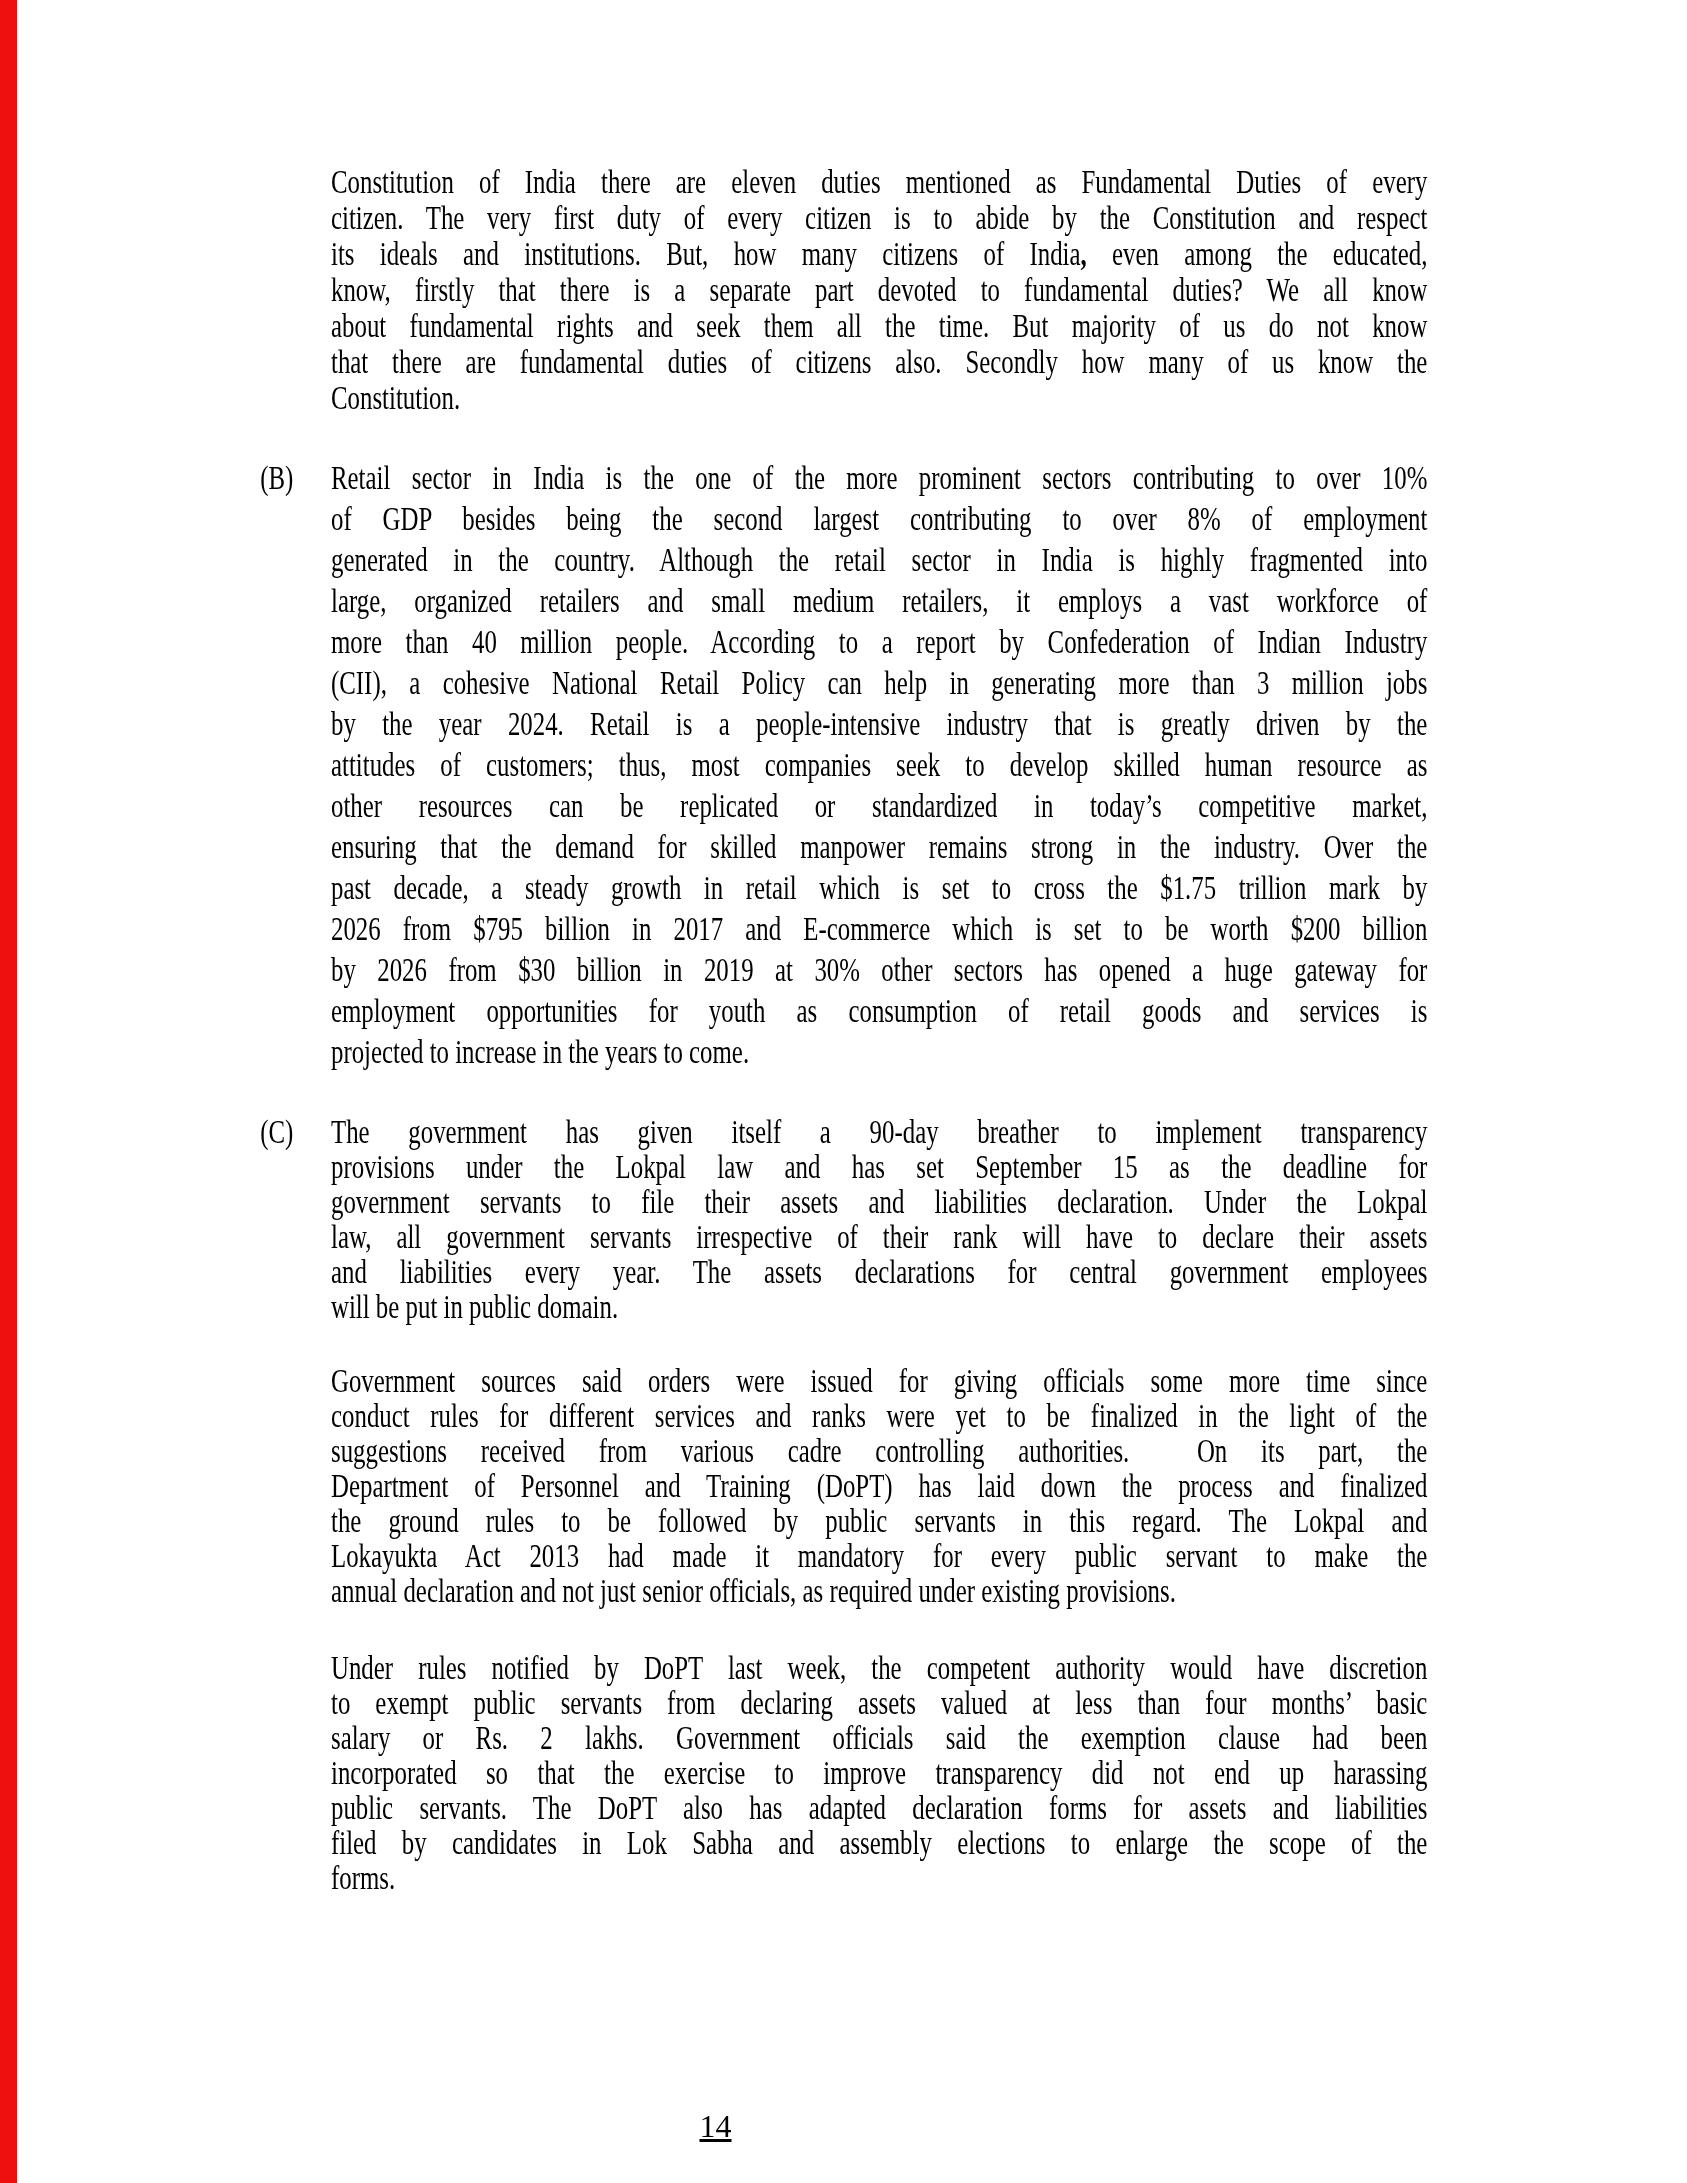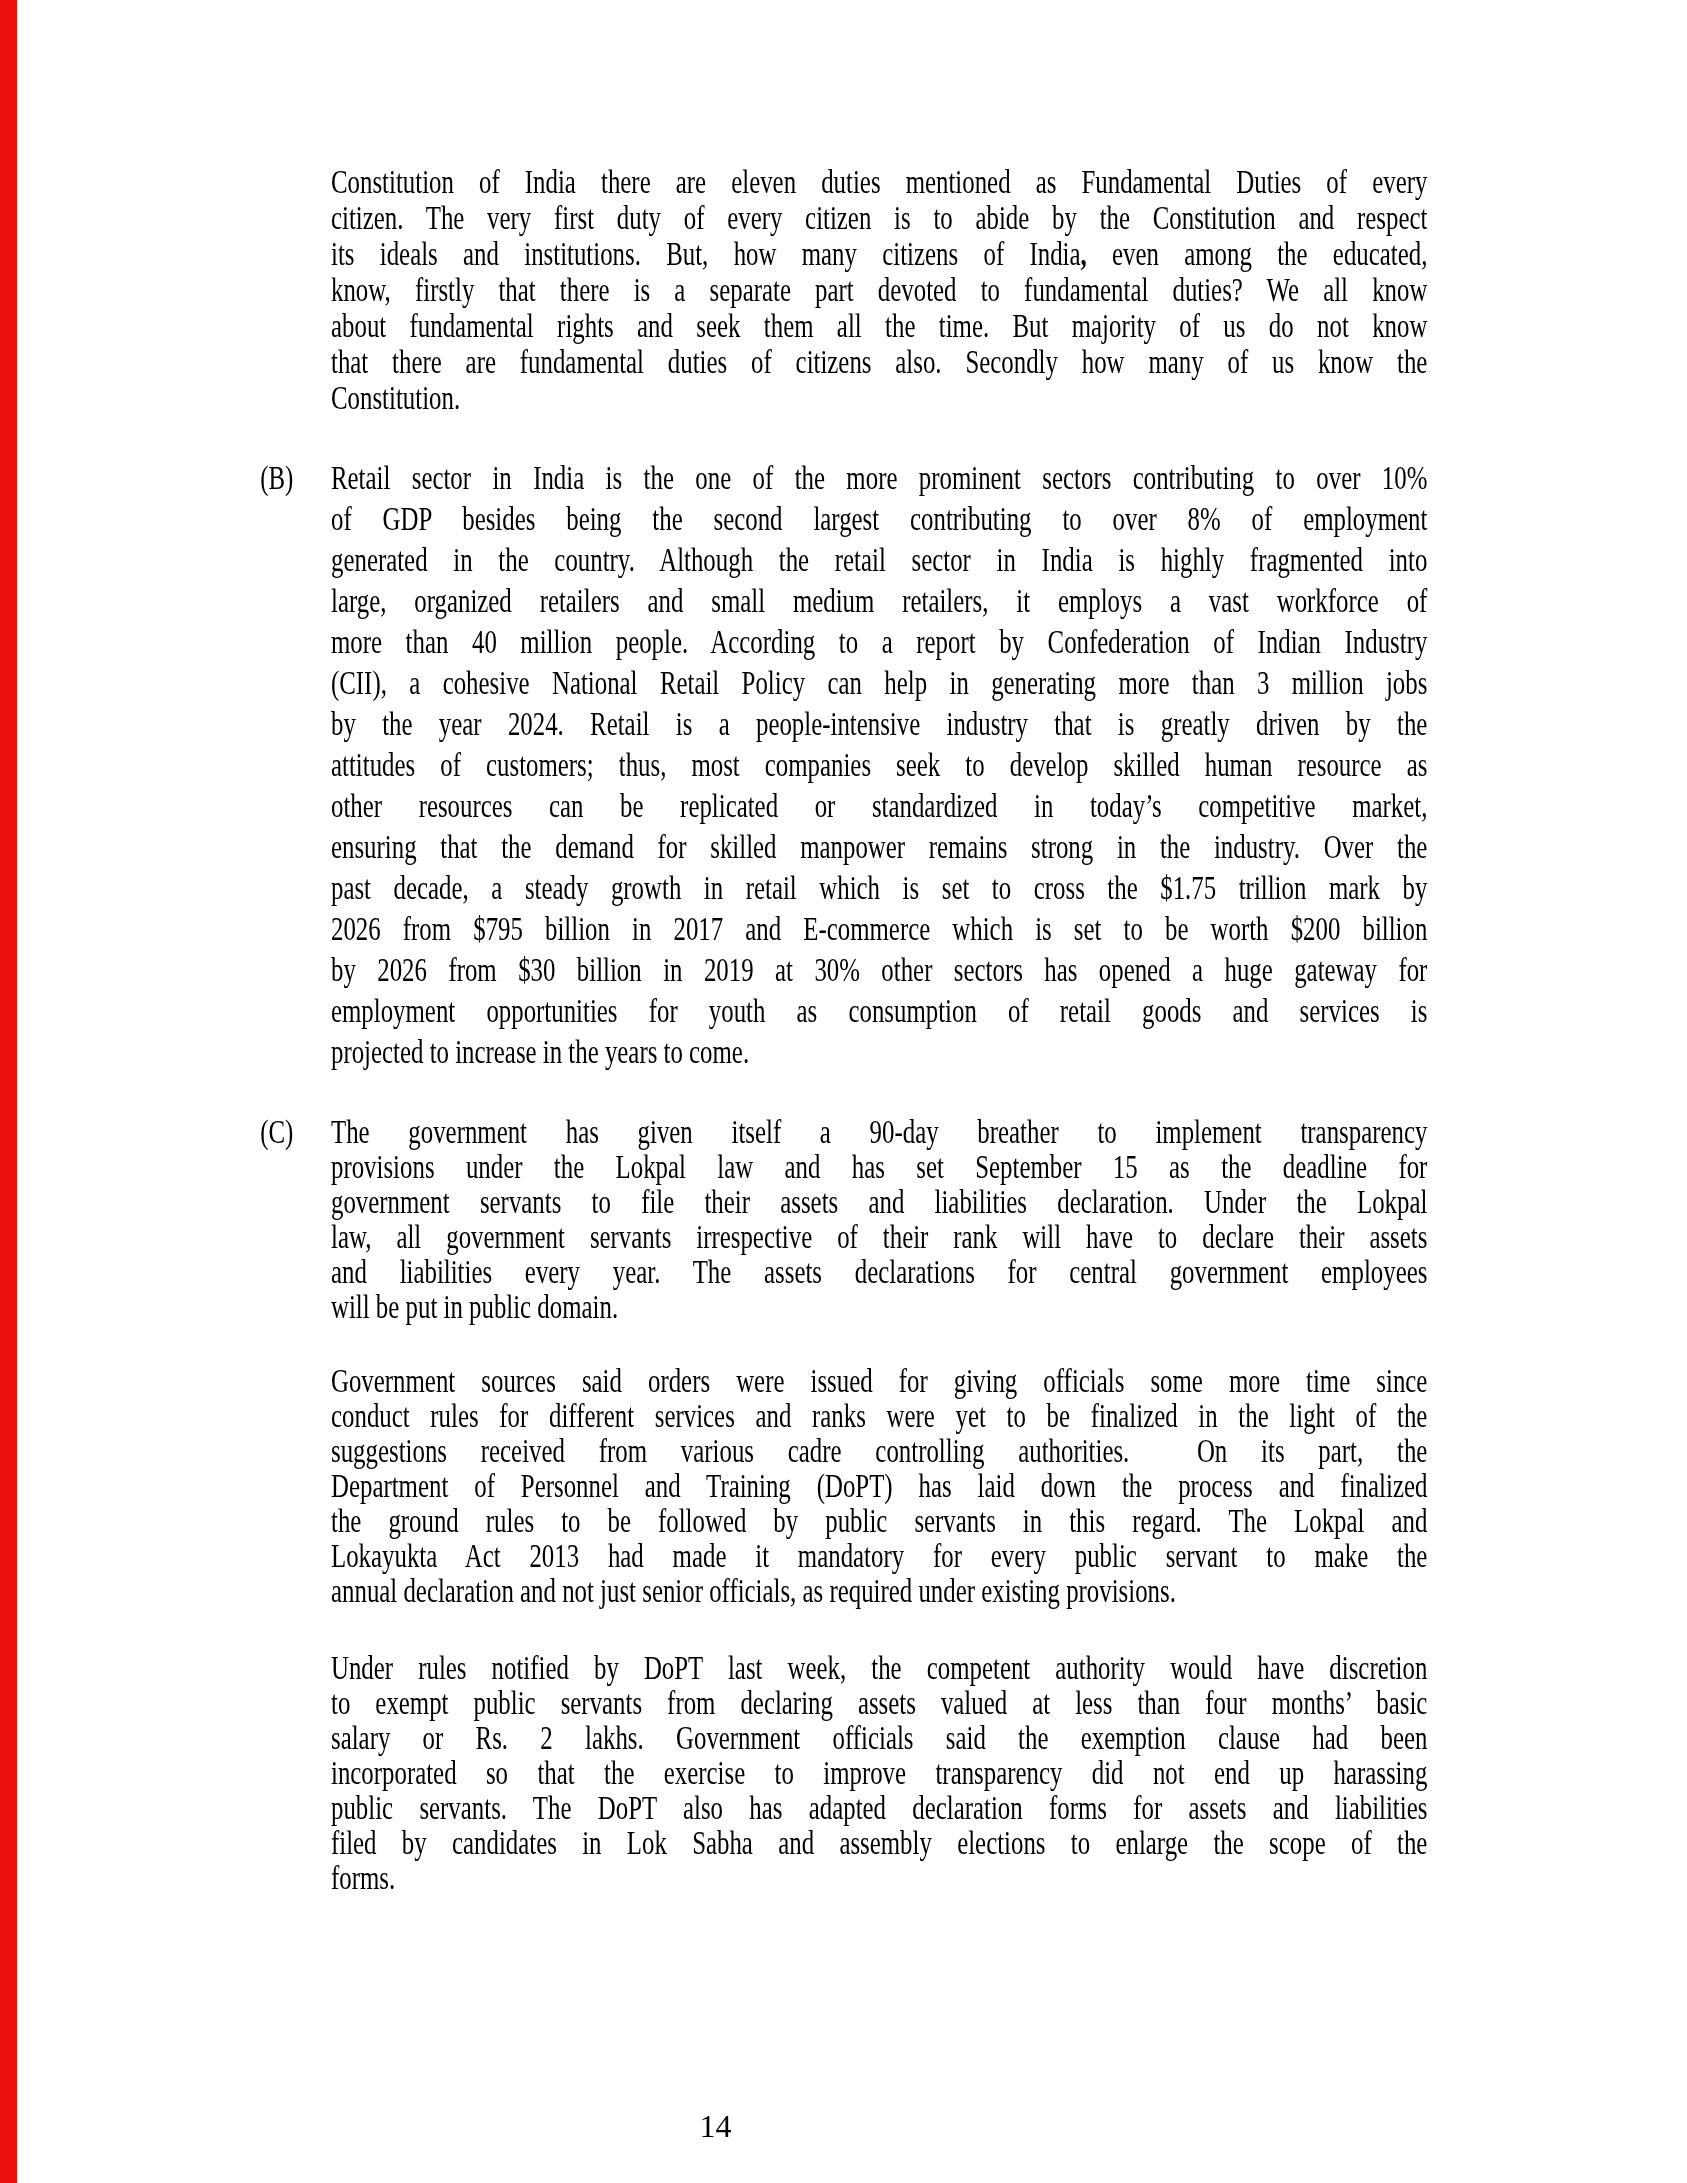--- a/index.html
+++ b/index.html
@@ -54,20 +54,21 @@
     top: 0;
   }
   .pagenum {
     position: absolute;
     top: 2108px;
     left: 0;
     width: 1431px;
     text-align: center;
     font-size: 32px;
     line-height: 37px;
+    text-decoration: underline;
   }
   b { font-weight: bold; }
 </style>
 </head>
 <body style="color: rgb(0, 0, 0); background: rgb(255, 255, 255);">
 
 <div class="scan-stripe" style="background: rgb(238, 15, 15);"></div>
 
 <div class="content">
 

